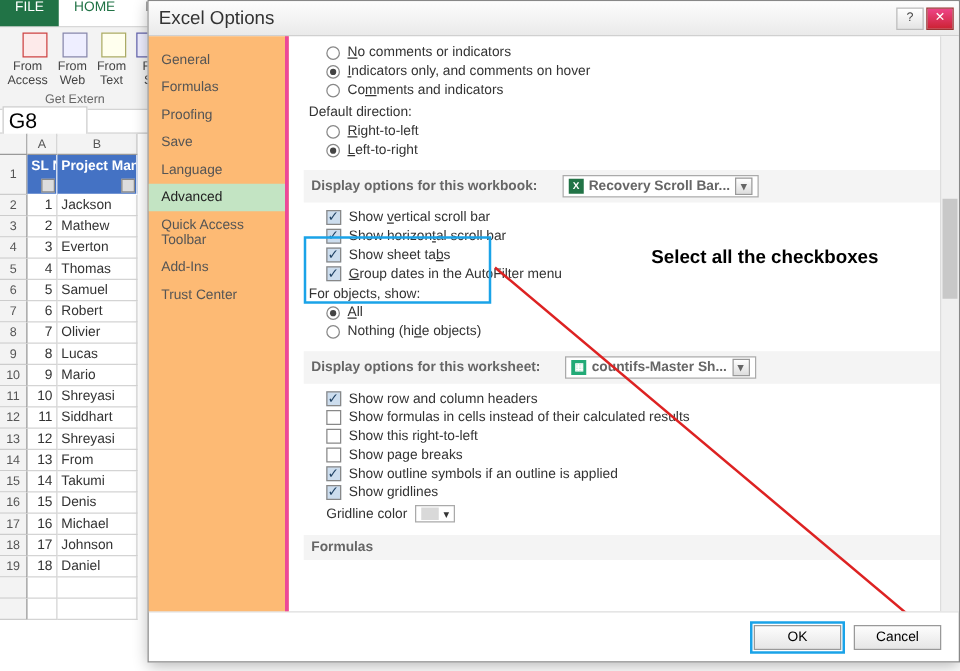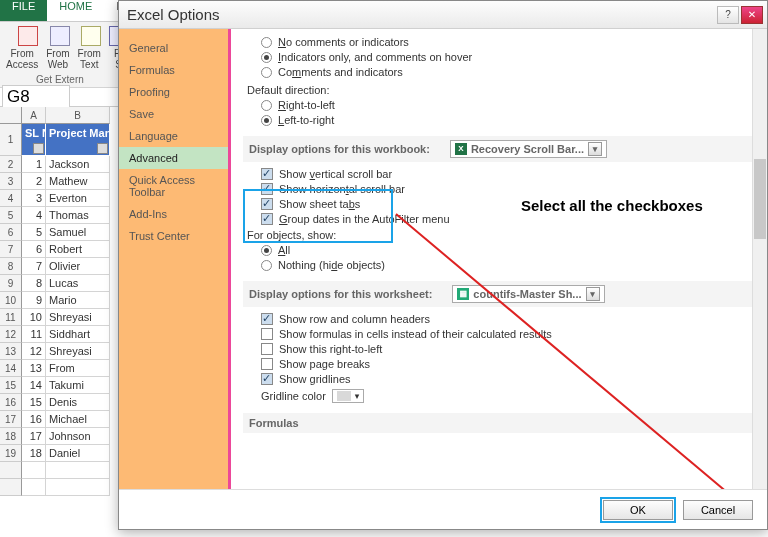--- a/index.html
+++ b/index.html
@@ -337,20 +337,24 @@
           <div class="optrow">
             <span class="cb"></span>
             <span class="lbl">Show this right-to-left</span>
           </div>
           <div class="optrow">
             <span class="cb"></span>
             <span class="lbl">Show page breaks</span>
           </div>
           <div class="optrow">
             <span class="cb on"></span>
+            <span class="lbl">Show outline symbols if an outline is applied</span>
+          </div>
+          <div class="optrow">
+            <span class="cb on"></span>
             <span class="lbl">Show gridlines</span>
           </div>
         </div>
 
       <div class="optrow" style="margin-left:18px;margin-top:4px">
         <span class="lbl">Gridline color</span>
         <span class="colorbtn">
             <span class="sw"></span>
             <span style="font-size:9px">▾</span>
           </span>

